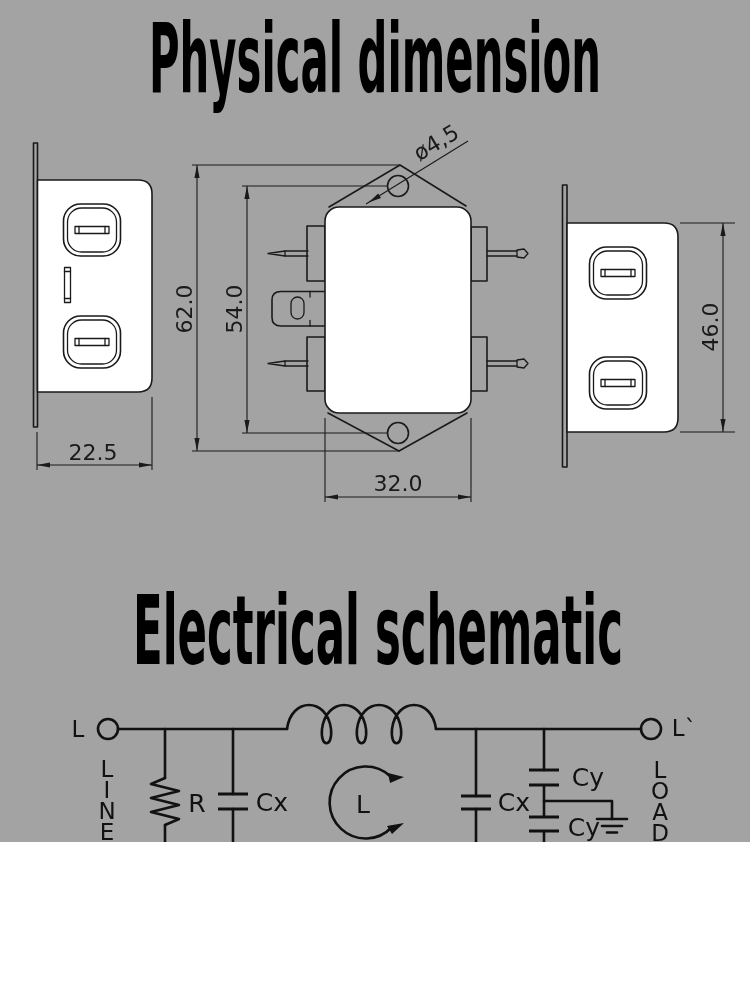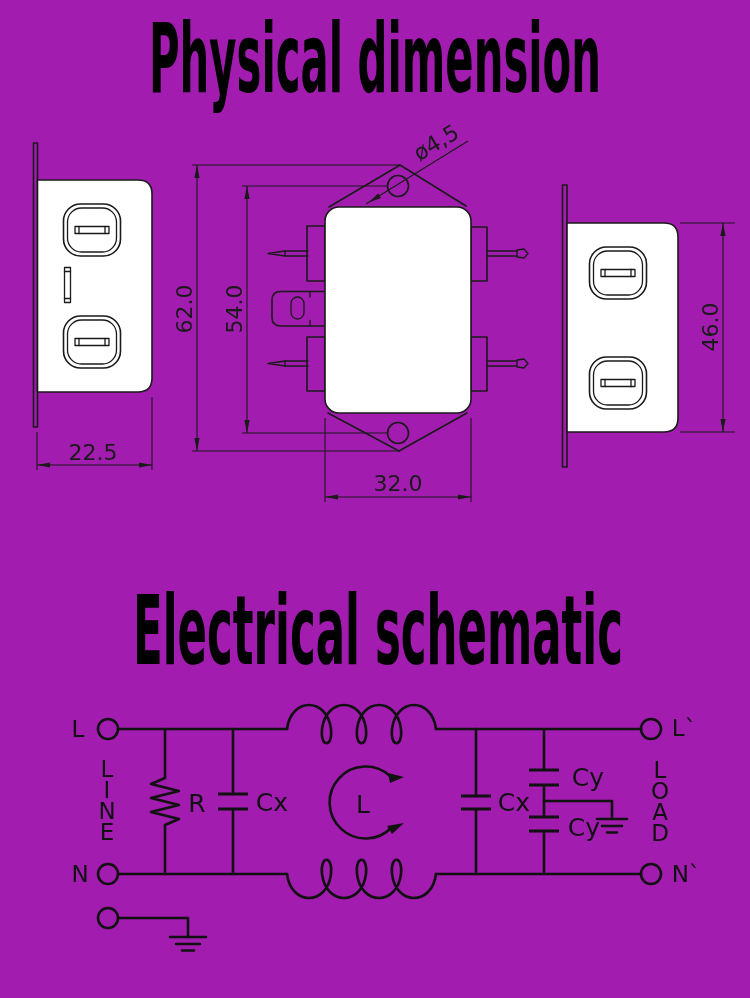--- a/index.html
+++ b/index.html
@@ -1,16 +1,16 @@
 <!DOCTYPE html>
 <html><head>
 <meta charset="utf-8">
 <style>
   html,body{margin:0;padding:0;background:#fff;}
-  .stage{position:relative;width:750px;height:998px;background:#a21caf;overflow:hidden;}
+  .stage{position:relative;width:750px;height:842px;background:#a3a3a3;overflow:hidden;}
   svg{display:block;}
   .title{font-family:"DejaVu Sans",sans-serif;font-weight:bold;font-size:97px;fill:#000;}
   .outline{fill:none;stroke:#1a1a1a;stroke-width:1.6;stroke-linejoin:round;stroke-linecap:round;}
   .outline2{fill:none;stroke:#1a1a1a;stroke-width:1.3;stroke-linejoin:round;stroke-linecap:round;}
   .white{fill:#fff;stroke:#1a1a1a;stroke-width:1.6;stroke-linejoin:round;}
   .dim{fill:none;stroke:#1a1a1a;stroke-width:1.1;stroke-linecap:butt;}
   .arr{fill:#1a1a1a;stroke:none;}
   .dimtext{font-family:"DejaVu Sans",sans-serif;font-size:22px;fill:#1a1a1a;}
   .wire{fill:none;stroke:#111;stroke-width:2.6;stroke-linecap:round;stroke-linejoin:round;}
   .plate{fill:none;stroke:#111;stroke-width:3;stroke-linecap:butt;}

